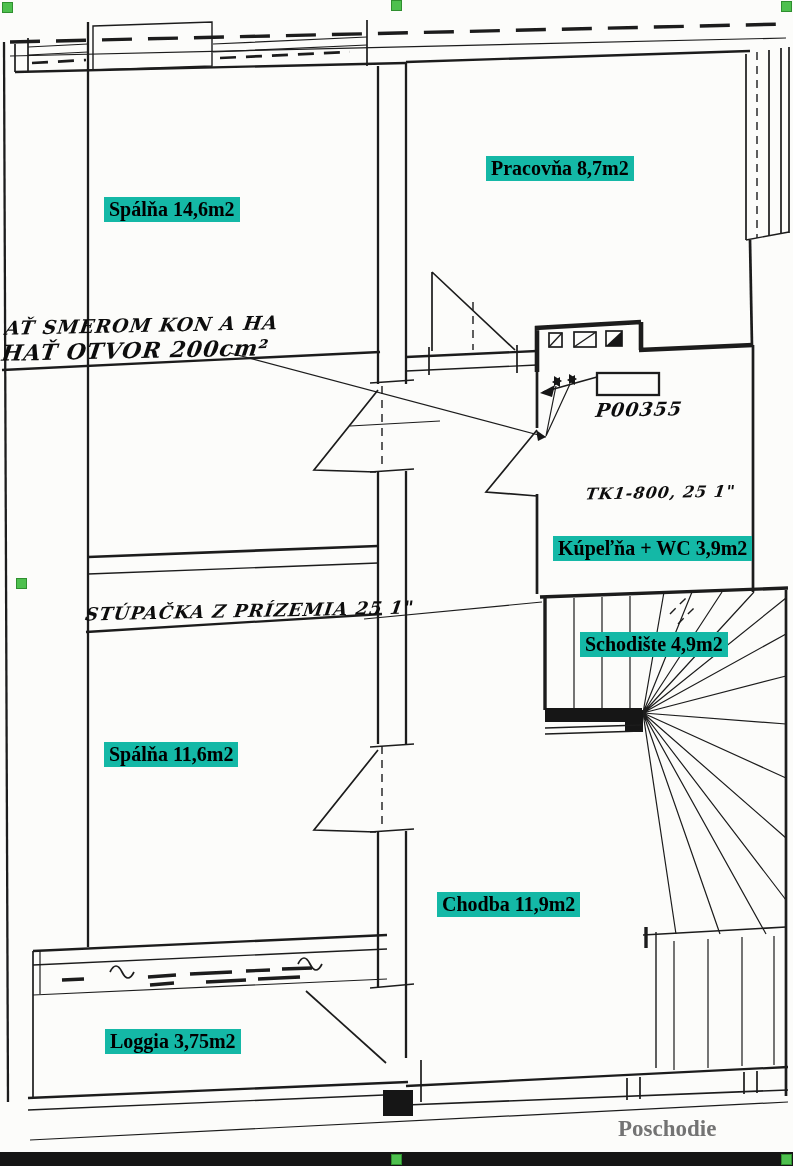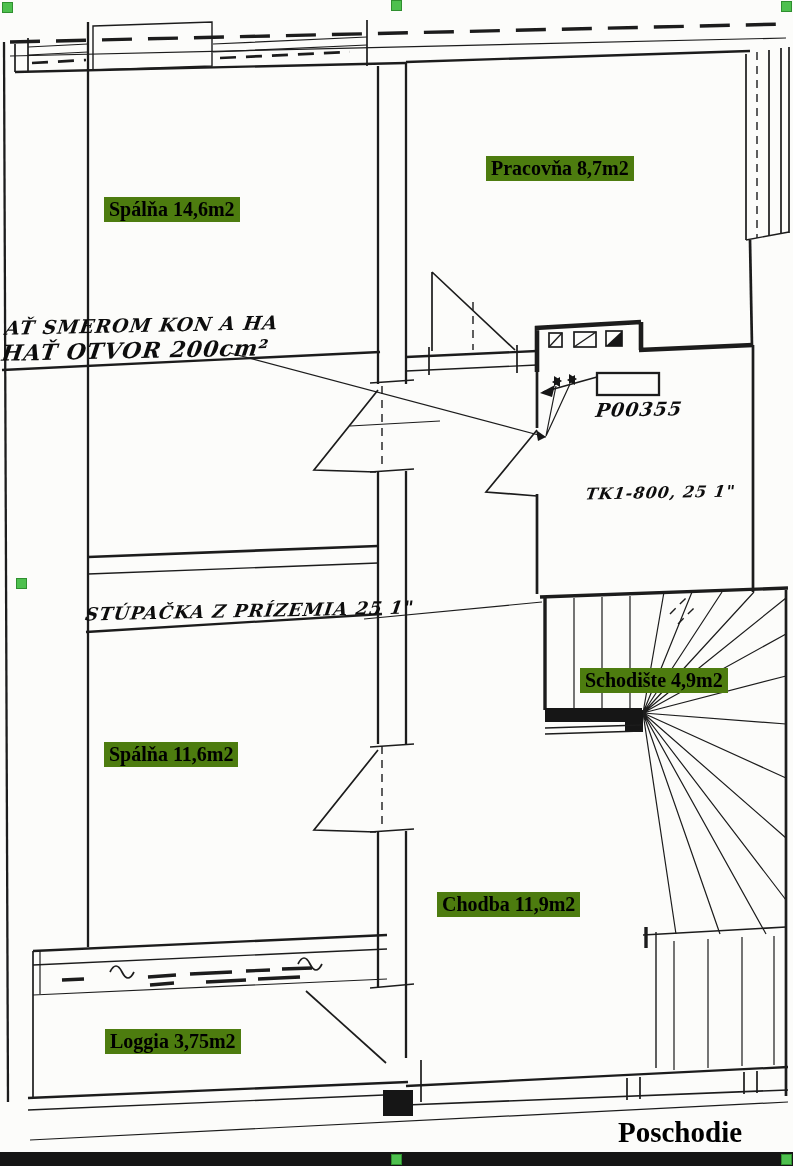--- a/index.html
+++ b/index.html
@@ -18,25 +18,25 @@
   .sw25{stroke-width:2.7}
   .sw3{stroke-width:3.4}
   .sw4{stroke-width:4.6}
   .dashL{stroke-dasharray:30 16}
   .dashM{stroke-dasharray:16 10}
   .dashS{stroke-dasharray:8 6}
   .ink{fill:#161616;stroke:none}
   
   .room-label{
     position:absolute;display:inline-block;white-space:nowrap;
-    background:#4d7c0f;color:#000;font-weight:700;font-size:20px;
+    background:#14b8a6;color:#000;font-weight:700;font-size:20px;
     line-height:1.15;padding:1px 5px;
   }
   .plan-title{
-    position:absolute;color:#000000;font-weight:700;font-size:29px;white-space:nowrap;
+    position:absolute;color:#737373;font-weight:700;font-size:23px;white-space:nowrap;
   }
   
   .hand{
     position:absolute;color:#0d0d0d;white-space:nowrap;
     font-family:"DejaVu Serif",serif;font-style:italic;font-weight:700;
     transform:skewX(-9deg) rotate(-1.2deg);letter-spacing:1px;
   }
   .hand .l1{font-size:19px;line-height:1.2}
   .hand .l2{font-size:22px;line-height:1.2}
   .hand.n-b{font-size:18px}
@@ -184,21 +184,22 @@
       <path class="s sw16" d="M406,1105 L788,1090"></path>
       <path class="s sw1" d="M30,1140 L788,1102"></path>
       <path class="s sw16" d="M421,1060 L421,1102"></path>
       <rect class="ink" x="383" y="1090" width="30" height="26"></rect>
       <path class="s sw16" d="M627,1078 L627,1100 M640,1077 L640,1099 M744,1072 L744,1094 M757,1071 L757,1093"></path>
     </g>
   </svg>
 
   <div class="room-label" style="left:104px;top:197px">Spálňa 14,6m2</div>
   <div class="room-label" style="left:486px;top:156px">Pracovňa 8,7m2</div>
-  <div class="room-label" style="left:580px;top:668px">Schodište 4,9m2</div>
+  <div class="room-label" style="left:553px;top:536px">Kúpeľňa + WC 3,9m2</div>
+  <div class="room-label" style="left:580px;top:632px">Schodište 4,9m2</div>
   <div class="room-label" style="left:104px;top:742px">Spálňa 11,6m2</div>
   <div class="room-label" style="left:437px;top:892px">Chodba 11,9m2</div>
   <div class="room-label" style="left:105px;top:1029px">Loggia 3,75m2</div>
 
   <div class="plan-title" style="left:618px;top:1116px">Poschodie</div>
 
   <div class="hand n-a" style="left:4px;top:314px">
     <div class="l1">AŤ SMEROM KON A HA</div>
     <div class="l2">HAŤ OTVOR 200cm²</div>
   </div>

